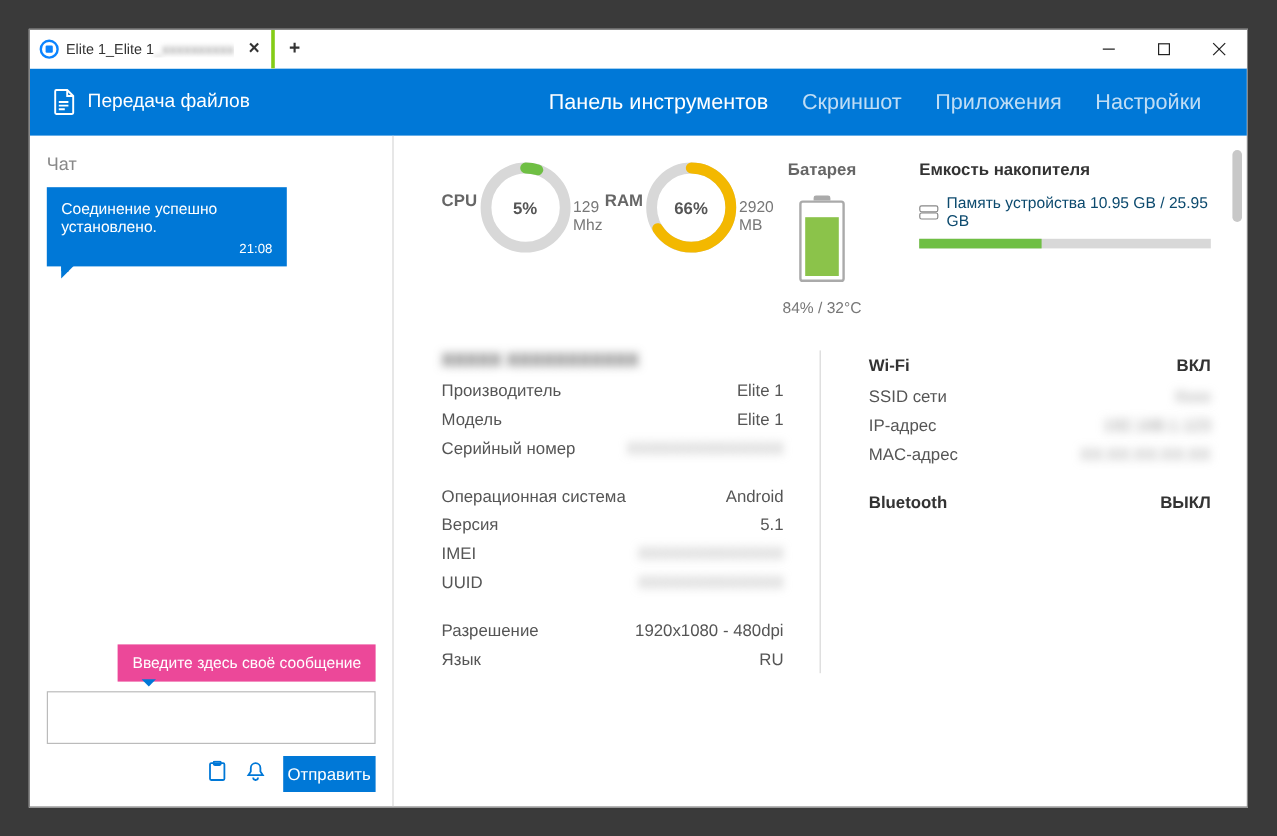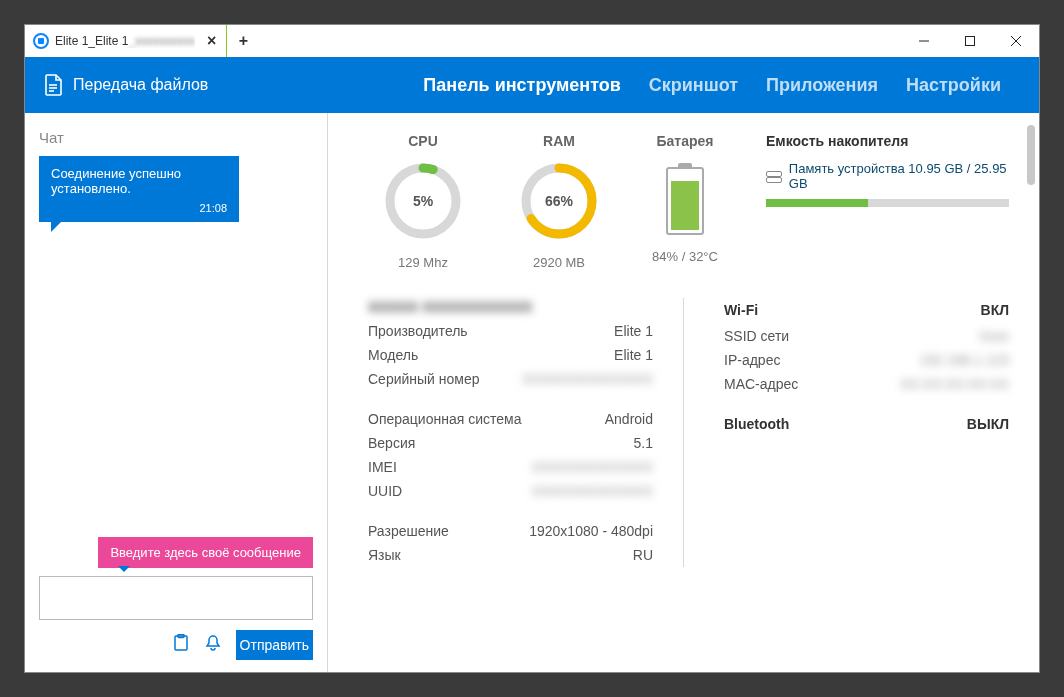--- a/index.html
+++ b/index.html
@@ -1,51 +1,51 @@
 <!DOCTYPE html>
 <html><head>
 <meta charset="utf-8">
 <style>
 * { box-sizing: border-box; margin: 0; padding: 0; }
 body { font-family: "Segoe UI", Arial, sans-serif; background: #3a3a3a; width: 1064px; height: 697px; overflow: hidden; position: relative; }
 .window { position: absolute; top: 24px; left: 24px; width: 1016px; height: 649px; background: #fff; border: 1px solid #888; display: flex; flex-direction: column; }
 .titlebar { height: 32px; background: #fff; display: flex; align-items: center; position: relative; }
-.tab { display: flex; align-items: center; height: 32px; padding: 0 10px 0 8px; border-right: 1px solid #84cc16; background: #fff; gap: 6px; }
+.tab { display: flex; align-items: center; height: 32px; padding: 0 10px 0 8px; border-right: 3px solid #84cc16; background: #fff; gap: 6px; }
 .tab-icon { width: 16px; height: 16px; border: 2px solid #0a84ff; border-radius: 50%; display: flex; align-items: center; justify-content: center; }
 .tab-icon::after { content: ""; width: 6px; height: 6px; background: #0a84ff; border-radius: 1px; }
 .tab-title { font-size: 12px; color: #333; max-width: 150px; white-space: nowrap; overflow: hidden; }
 .tab-blur { filter: blur(2px); color: #888; }
 .tab-close { font-size: 16px; color: #333; margin-left: 6px; cursor: pointer; font-weight: bold; }
 .new-tab { width: 32px; text-align: center; font-size: 16px; font-weight: bold; color: #333; cursor: pointer; }
 .win-controls { position: absolute; right: 0; top: 0; display: flex; height: 32px; }
 .win-btn { width: 46px; display: flex; align-items: center; justify-content: center; cursor: pointer; }
 .win-btn svg { display: block; }
 .header-bar { height: 56px; background: #0078d7; display: flex; align-items: center; padding: 0 18px; }
 .ft-btn { display: flex; align-items: center; gap: 10px; color: #fff; font-size: 16px; }
 .ft-icon { width: 20px; height: 22px; }
 .tabs-nav { display: flex; gap: 28px; margin-left: auto; margin-right: 20px; }
-.tabs-nav div { color: rgba(255,255,255,0.75); font-size: 18px; font-weight: 700; cursor: pointer; }
+.tabs-nav div { color: rgba(255,255,255,0.75); font-size: 18px; font-weight: 400; cursor: pointer; }
 .tabs-nav .active { color: #fff; }
 .body-area { flex: 1; display: flex; overflow: hidden; }
 .sidebar { width: 303px; border-right: 1px solid #d8d8d8; display: flex; flex-direction: column; padding: 12px 0 12px 0; }
 .chat-title { color: #888; font-size: 15px; padding: 4px 14px 10px; }
 .msg { background: #0078d7; color: #ffffff; margin: 0 14px 0 14px; padding: 10px 12px 8px; font-size: 13px; position: relative; width: 200px; }
 .msg-time { text-align: right; font-size: 11px; margin-top: 6px; }
 .msg::after { content: ""; position: absolute; left: 12px; bottom: -10px; border: 6px solid transparent; border-top-color: #0078d7; border-left-color: #0078d7; }
 .chat-spacer { flex: 1; }
 .tooltip { position: relative; background: #ec4899; color: #fff; font-size: 13px; padding: 8px 12px; margin: 0 14px 8px auto; width: fit-content; max-width: 220px; }
 .tooltip::after { content: ""; position: absolute; left: 20px; bottom: -10px; border: 6px solid transparent; border-top-color: #0078d7; }
 .chat-input { margin: 0 14px; height: 44px; border: 1px solid #bbb; background: #fff; }
 .chat-actions { display: flex; align-items: center; justify-content: flex-end; gap: 14px; padding: 10px 14px 0; }
 .chat-actions .icon-btn { color: #0078d7; cursor: pointer; }
 .send-btn { background: #0078d7; color: #fff; border: none; padding: 7px 4px; font-size: 14px; cursor: pointer; }
 .main { flex: 1; overflow-y: auto; position: relative; padding: 20px 30px 20px 40px; }
 .scroll-indicator { position: absolute; right: 4px; top: 12px; width: 8px; height: 60px; background: #c8c8c8; border-radius: 4px; }
 .gauges { display: flex; gap: 26px; align-items: flex-start; margin-bottom: 28px; }
-.gauge-col { display: flex; flex-direction: column; align-items: center; width: 110px; }
+.gauge-col { display: flex; flex-direction: row; align-items: center; width: 110px; }
 .gauge-label { color: #666; font-size: 14px; font-weight: 600; margin-bottom: 12px; }
 .ring { width: 80px; height: 80px; position: relative; }
 .ring svg { transform: rotate(-90deg); }
 .ring-text { position: absolute; inset: 0; display: flex; align-items: center; justify-content: center; font-size: 14px; font-weight: 600; color: #555; }
 .gauge-sub { color: #777; font-size: 13px; margin-top: 14px; }
 .battery-col { display: flex; flex-direction: column; align-items: center; width: 90px; }
 .battery { width: 38px; height: 68px; border: 2px solid #aaa; border-radius: 3px; position: relative; margin-top: 6px; padding: 3px; display: flex; align-items: flex-end; }
 .battery::before { content: ""; position: absolute; top: -6px; left: 50%; transform: translateX(-50%); width: 14px; height: 4px; background: #aaa; border-radius: 2px 2px 0 0; }
 .battery-fill { width: 100%; background: #8bc34a; }
 .storage { flex: 1; margin-left: 10px; }

